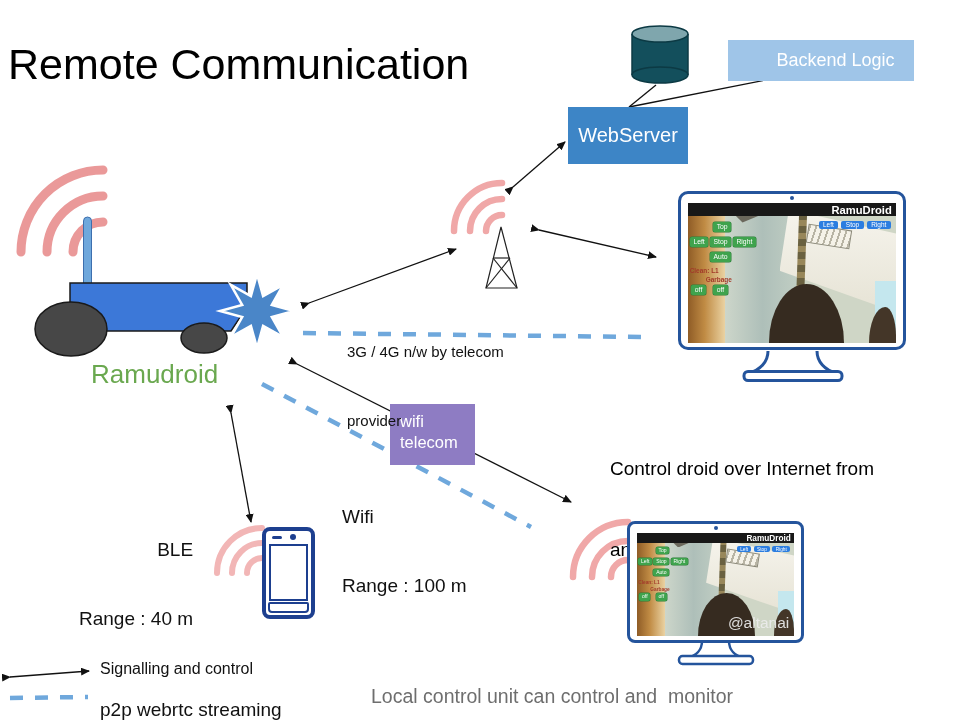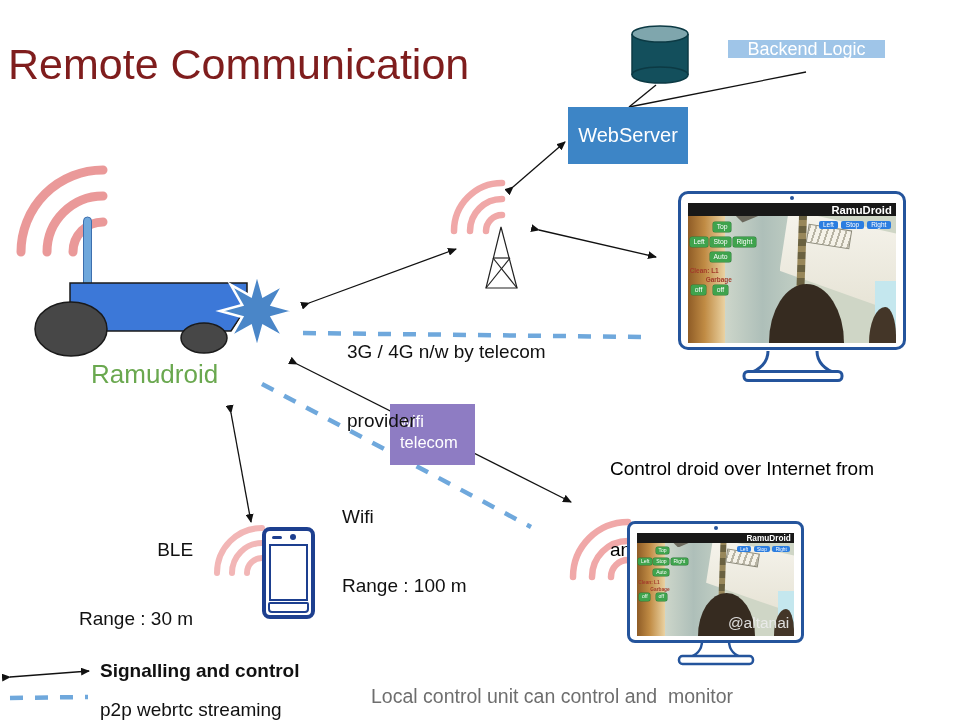--- a/index.html
+++ b/index.html
@@ -1,33 +1,33 @@
 <!DOCTYPE html>
 <html><head>
 <meta charset="utf-8">
 <style>
   html,body{margin:0;padding:0;background:#fff;}
   #slide{position:relative;width:960px;height:720px;background:#ffffff;overflow:hidden;
          font-family:"Liberation Sans",sans-serif;}
   #bg{position:absolute;left:0;top:0;width:960px;height:720px;z-index:0;}
   .label{position:absolute;z-index:2;color:#111;white-space:pre;}
-  #title{left:8px;top:40px;font-size:43px;color:#7f1d1d;text-align:center;}
+  #title{left:8px;top:40px;font-size:43px;color:#000000;text-align:center;}
   .two-line div{white-space:pre;}
-  #telecom{left:347px;top:294px;font-size:19px;line-height:23px;}
+  #telecom{left:347px;top:294px;font-size:15px;line-height:23px;}
   #wifi-range{left:342px;top:459px;font-size:19px;line-height:23px;}
   #ble-range{left:79px;top:492px;font-size:19px;line-height:23px;text-align:right;}
   #internet-note{left:610px;top:401px;font-size:19px;line-height:27px;color:#000000;}
   #local-note{left:371px;top:629px;font-size:19.5px;line-height:27px;color:#6e6e6e;z-index:3;}
-  #legend-sig{left:100px;top:660px;font-size:19px;font-weight:bold;}
+  #legend-sig{left:100px;top:660px;font-size:16px;}
   #legend-p2p{left:100px;top:699px;font-size:19px;}
   #robot-label{left:91px;top:359px;font-size:26px;color:#6aa84f;}
 
   .nodebox{position:absolute;z-index:2;color:#fff;display:flex;align-items:center;justify-content:center;}
   #webserver{left:568px;top:107px;width:120px;height:57px;background:#3d85c6;font-size:20px;}
-  #backend{left:728px;top:40px;width:157px;height:18px;background:#9fc5e8;font-size:18px;}
+  #backend{left:728px;top:40px;width:157px;height:41px;background:#9fc5e8;font-size:18px;padding-left:29px;}
   #hotspot{left:390px;top:404px;width:85px;height:61px;background:#8e7cc3;font-size:16.5px;
            flex-direction:column;align-items:flex-start;justify-content:flex-start;
            padding:7px 0 0 10px;box-sizing:border-box;line-height:21px;}
 
   .monitor{position:absolute;z-index:2;background:#fff;border:3.5px solid #24549c;border-radius:10px;}
   #monitor1{left:678px;top:191px;width:222px;height:153px;}
   #monitor2{left:627px;top:521px;width:171px;height:116px;border-width:3px;border-radius:8px;}
   .cam-dot{position:absolute;top:2px;left:50%;width:4px;height:4px;border-radius:50%;
            background:#24549c;transform:translateX(-50%);}
   .cam{position:absolute;left:7px;right:7px;top:9px;bottom:4px;overflow:hidden;background:#cfd6c6;}
@@ -164,21 +164,21 @@
   <div id="telecom" class="label two-line">
     <div>3G / 4G n/w by telecom</div>
     <div>provider</div>
   </div>
   <div id="wifi-range" class="label two-line">
     <div>Wifi</div>
     <div>Range : 100 m</div>
   </div>
   <div id="ble-range" class="label two-line">
     <div>BLE</div>
-    <div>Range : 30 m</div>
+    <div>Range : 40 m</div>
   </div>
   <div id="internet-note" class="label two-line">
     <div>Control droid over Internet from</div>
     <div>anywhere in world.</div>
   </div>
   <div id="local-note" class="label two-line">
     <div>Local control unit can control and  monitor</div>
     
   </div>
   <div id="legend-sig" class="label">Signalling and control</div>

